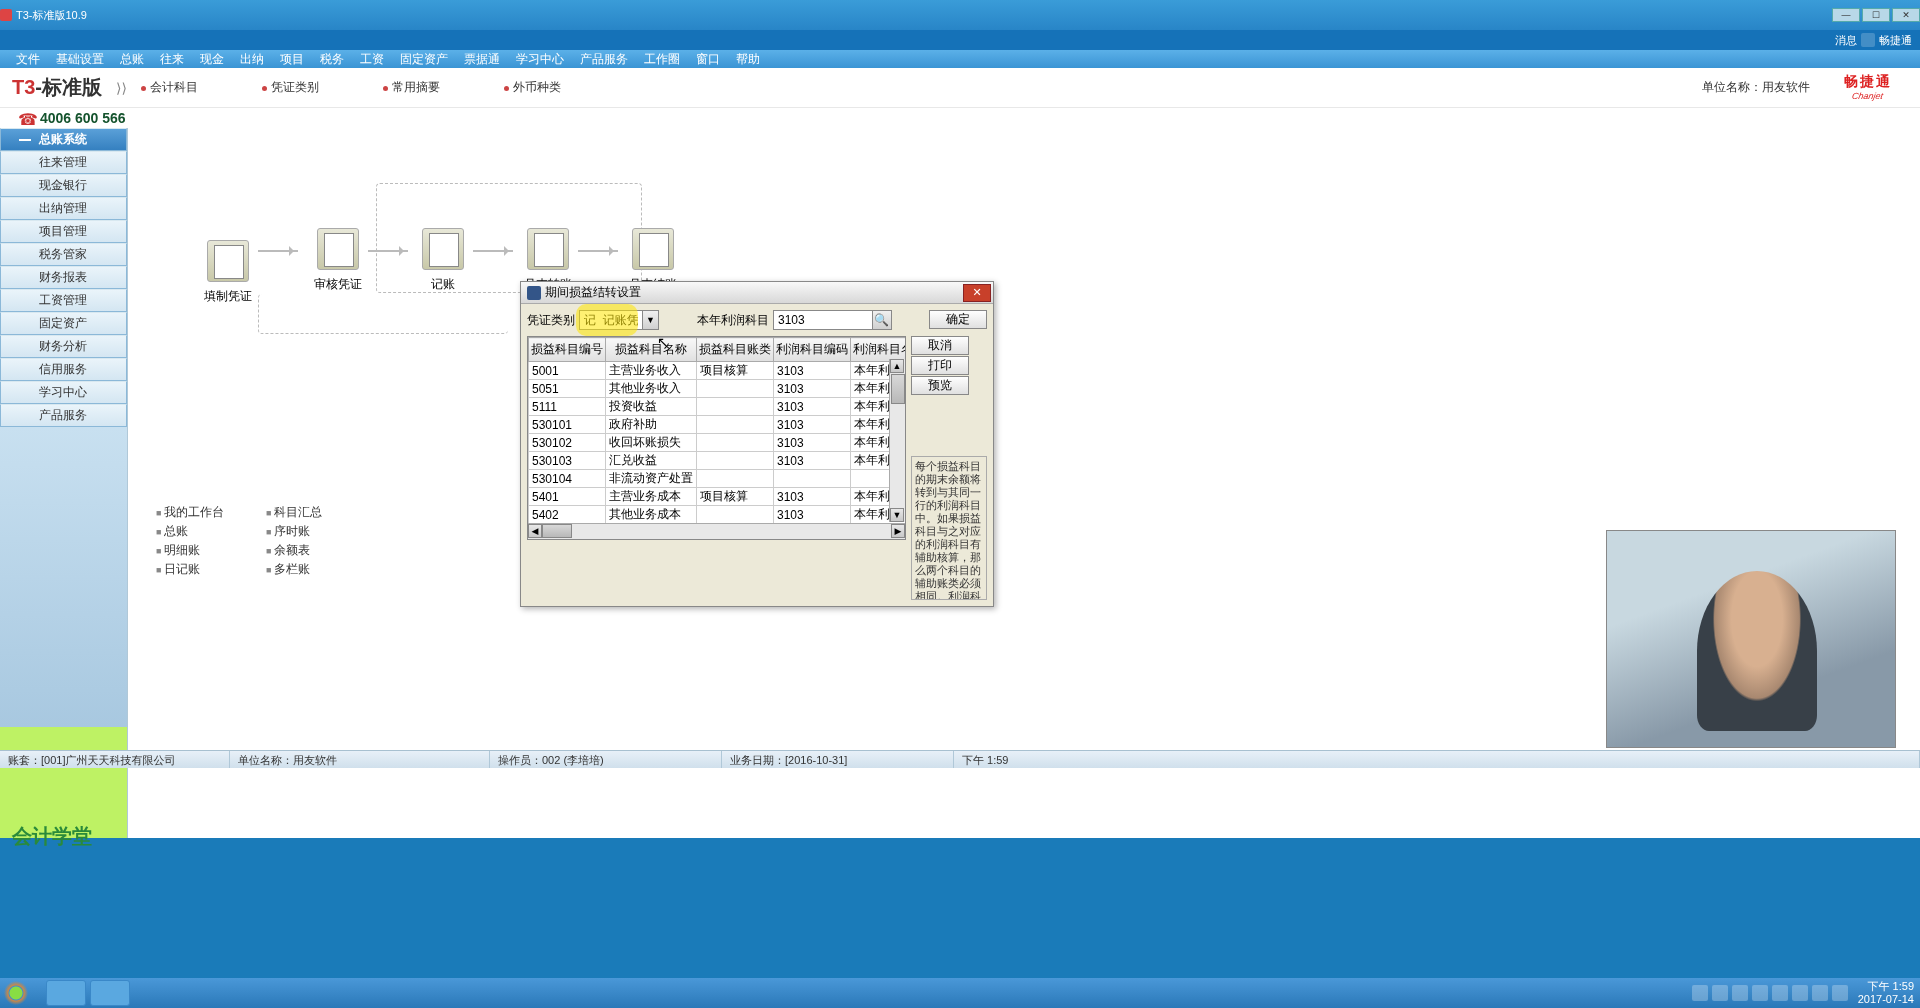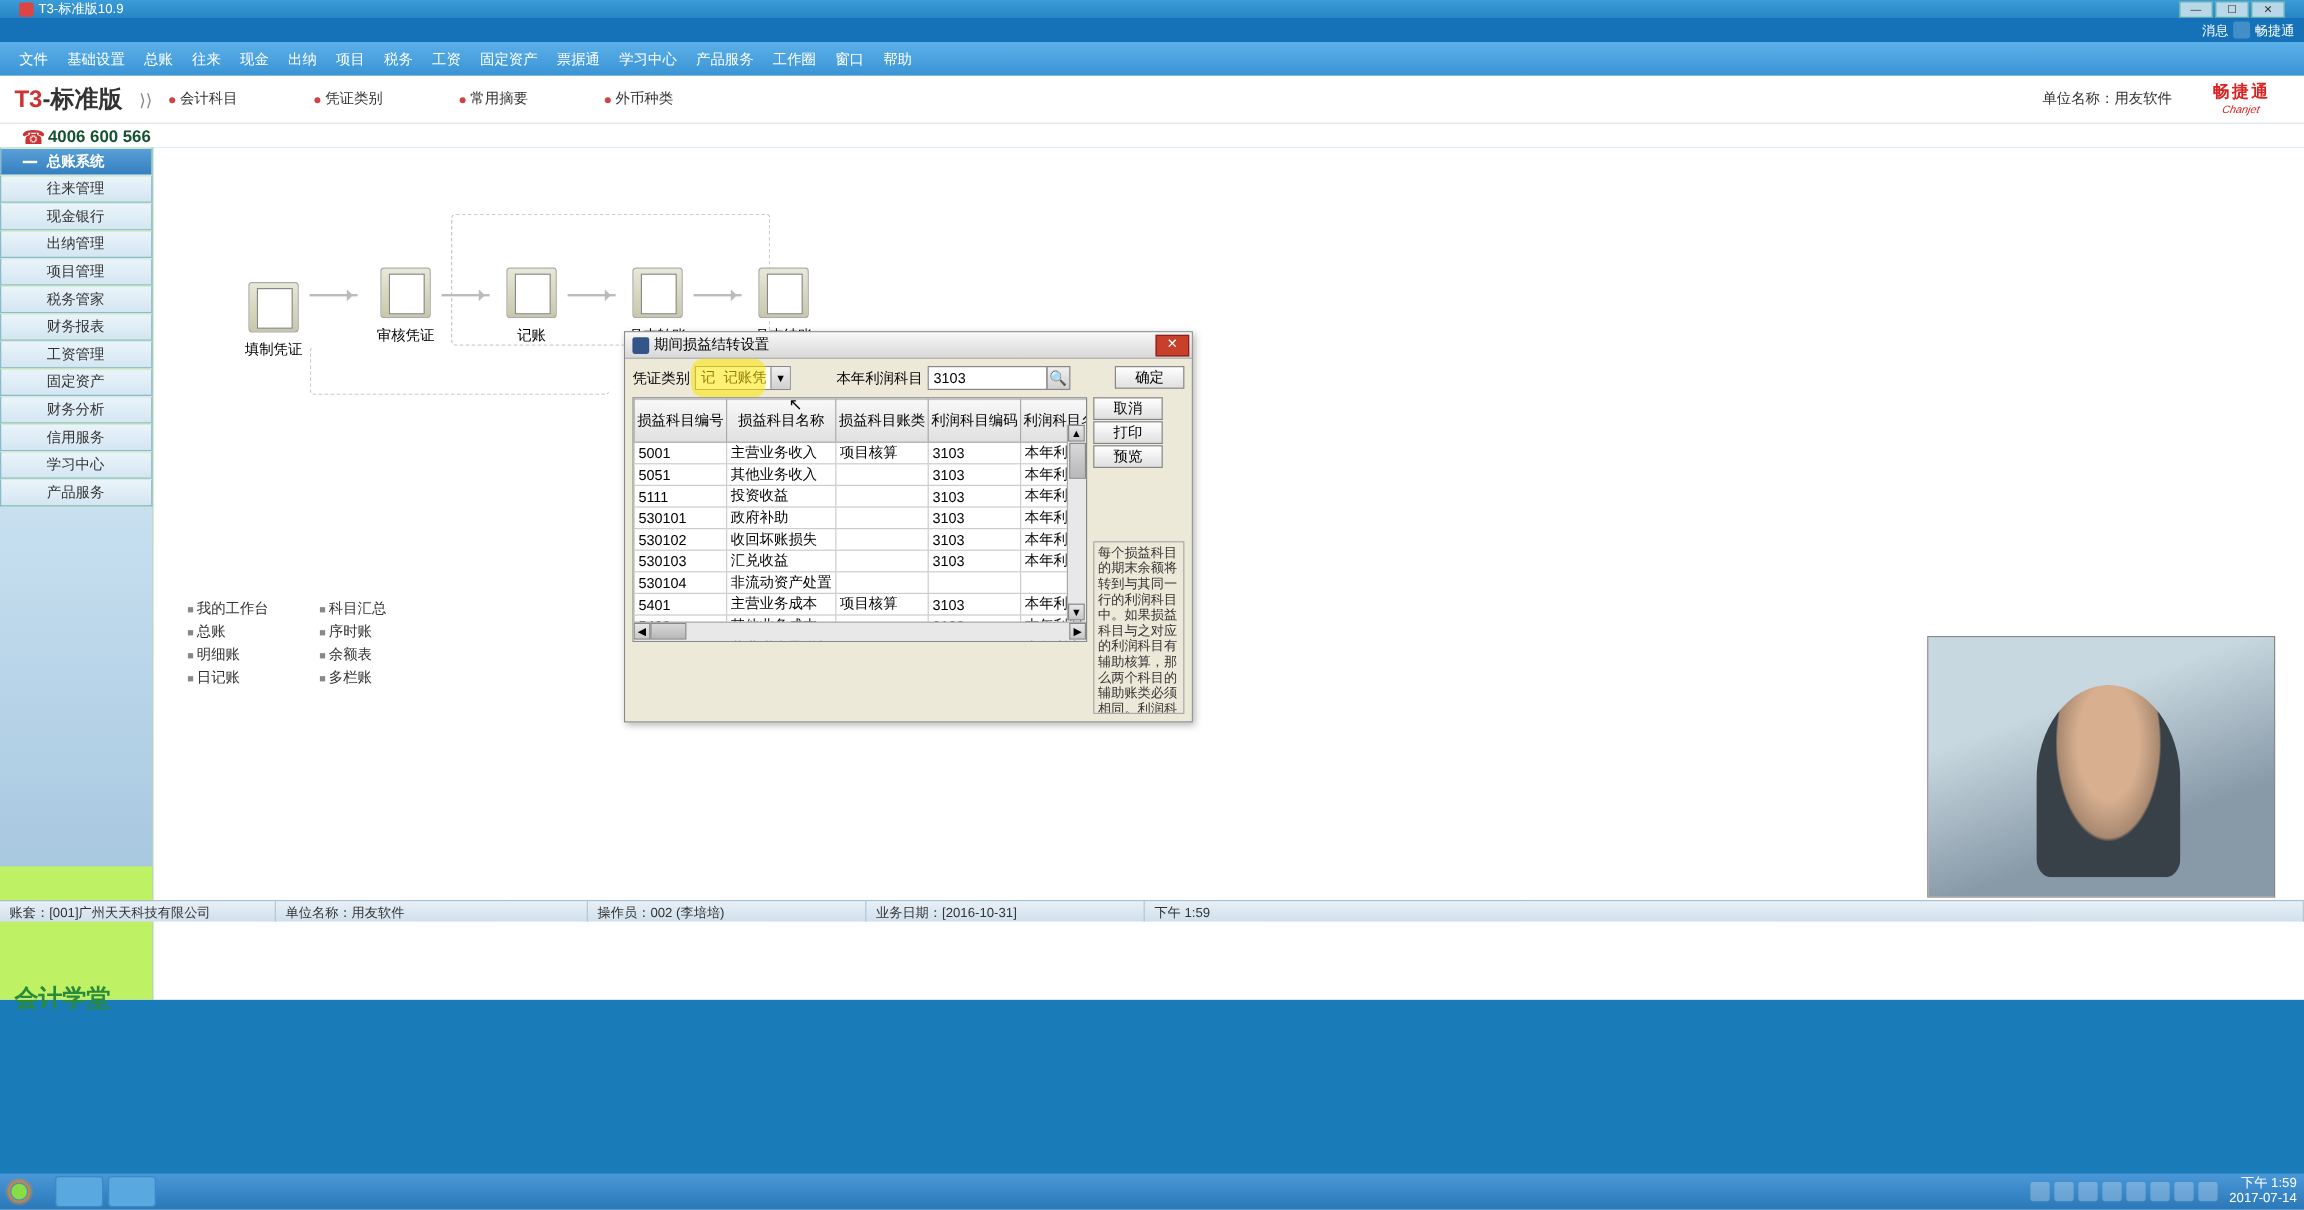--- a/index.html
+++ b/index.html
@@ -1,30 +1,30 @@
 <!DOCTYPE html>
 <html><head>
 <meta charset="utf-8">
 <style>
 * { margin: 0; padding: 0; box-sizing: border-box; font-family: "Microsoft YaHei", SimSun, Arial, sans-serif; }
 body { width: 1920px; height: 1008px; overflow: hidden; background: #1a7bb9; position: relative; font-size: 12px; }
 
 
-.titlebar { height: 15px; background: linear-gradient(#3a9cd8, #2885c7); display: flex; align-items: center; padding: 0 16px; color: #fff; font-size: 11px; }
+.titlebar { height: 30px; background: linear-gradient(#3a9cd8, #2885c7); display: flex; align-items: center; padding: 0 0; color: #fff; font-size: 11px; }
 .titlebar .title-icon { width: 12px; height: 12px; background: #d44; border-radius: 2px; margin-right: 4px; }
 .titlebar .spacer { flex: 1; }
 .titlebar .winbtn { width: 28px; height: 14px; border: 1px solid #5aa; background: #b8d8e8; margin-left: 2px; text-align: center; line-height: 12px; font-size: 9px; color: #333; cursor: pointer; }
 
 
 .infobar { height: 20px; background: #1572b8; display: flex; align-items: center; justify-content: flex-end; padding: 0 8px; color: #fff; font-size: 11px; }
 .infobar span { margin-left: 4px; }
 .infobar .ico { width: 14px; height: 14px; background: #fff3; border-radius: 2px; display: inline-block; }
 
 
-.menubar { height: 28px; background: linear-gradient(#5bb0e8, #3a94d4); display: flex; align-items: center; padding: 0 8px; color: #fff; font-size: 12px; }
+.menubar { height: 18px; background: linear-gradient(#5bb0e8, #3a94d4); display: flex; align-items: center; padding: 0 8px; color: #fff; font-size: 12px; }
 .menubar .menu-item { padding: 0 8px; cursor: pointer; }
 
 
 .main { height: 710px; background: #fff; display: flex; position: relative; }
 
 
 .sidebar { width: 128px; background: #bef264; border-right: 1px solid #b0c8d8; }
 .side-item { height: 23px; border: 1px solid #8bb8d8; border-top: 1px solid #d8e8f0; background: linear-gradient(#eaf4fa, #d4e6f2); margin: 0; display: flex; align-items: center; padding-left: 38px; color: #333; font-size: 12px; cursor: pointer; position: relative; }
 .side-item.active { background: linear-gradient(#5aa0d8, #3580c0); color: #fff; font-weight: bold; }
 .side-item.active::before { content: ""; position: absolute; left: 18px; width: 12px; height: 2px; background: #fff; }
@@ -78,21 +78,21 @@
 .dlg-combo .arrow { width: 16px; border-left: 1px solid #888; background: linear-gradient(#f0f0f0,#d0d0d0); text-align: center; line-height: 18px; font-size: 9px; cursor: pointer; }
 .combo-highlight { position: absolute; top: -7px; left: -4px; width: 62px; height: 32px; background: rgba(255,230,0,0.55); pointer-events: none; border-radius: 10px; }
 .dlg-input { border: 1px solid #888; background: #fff; height: 20px; padding: 0 4px; font-size: 12px; width: 100px; }
 .dlg-search { width: 20px; height: 20px; border: 1px solid #888; background: linear-gradient(#f0f0f0,#d0d0d0); text-align: center; line-height: 18px; cursor: pointer; margin-left: -1px; }
 .dlg-btns { width: 58px; }
 .dlg-btn { height: 19px; border: 1px solid #888; background: linear-gradient(#fefefe,#e0e0e0); text-align: center; line-height: 17px; font-size: 12px; cursor: pointer; margin-bottom: 1px; }
 
 .dlg-main { display: flex; }
 .dlg-table-wrap { flex: 1; border: 1px solid #888; background: #fff; height: 204px; overflow: hidden; position: relative; }
 table { border-collapse: collapse; width: 100%; font-size: 12px; }
-th { background: linear-gradient(#f8f8f8,#e0e0e0); border: 1px solid #aaa; height: 36px; font-weight: normal; padding: 0 2px; white-space: nowrap; }
+th { background: linear-gradient(#f8f8f8,#e0e0e0); border: 1px solid #aaa; height: 24px; font-weight: normal; padding: 0 2px; white-space: nowrap; }
 td { border: 1px solid #ccc; height: 14px; padding: 0 3px; white-space: nowrap; }
 .dlg-help { width: 76px; margin-left: 5px; border: 1px solid #aaa; background: #ece9d8; font-size: 11px; padding: 3px; line-height: 13px; color: #333; height: 144px; margin-top: 60px; overflow: hidden; }
 .dlg-scroll-v { position: absolute; right: 0; top: 22px; width: 16px; bottom: 17px; background: #e8e8e8; border-left: 1px solid #aaa; }
 .dlg-scroll-v .thumb { width: 14px; height: 30px; background: linear-gradient(#d8d8d8,#b8b8b8); border: 1px solid #888; margin: 1px; }
 .dlg-scroll-v .arr { width: 14px; height: 14px; background: linear-gradient(#e8e8e8,#c8c8c8); border: 1px solid #888; text-align: center; font-size: 9px; line-height: 12px; }
 .dlg-scroll-h { height: 16px; background: #e8e8e8; border-top: 1px solid #aaa; display: flex; }
 .dlg-scroll-h .arr { width: 14px; height: 14px; background: linear-gradient(#e8e8e8,#c8c8c8); border: 1px solid #888; text-align: center; font-size: 9px; line-height: 12px; }
 .dlg-scroll-h .thumb { width: 30px; height: 14px; background: linear-gradient(#d8d8d8,#b8b8b8); border: 1px solid #888; }
 .cursor-ico { position: absolute; top: 23px; left: 77px; font-size: 14px; color: #000; pointer-events: none; z-index: 10; }
 

